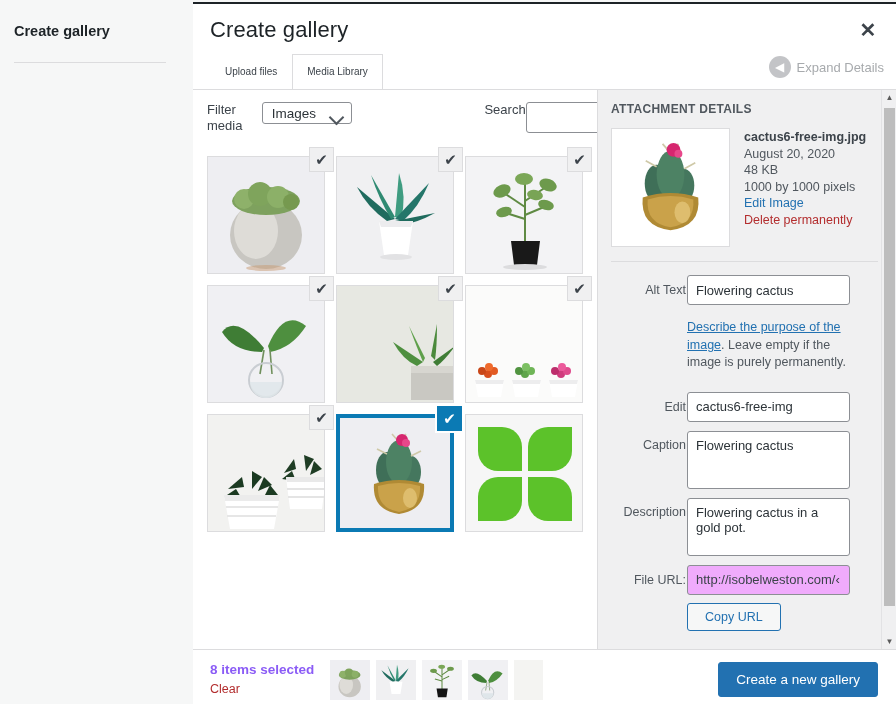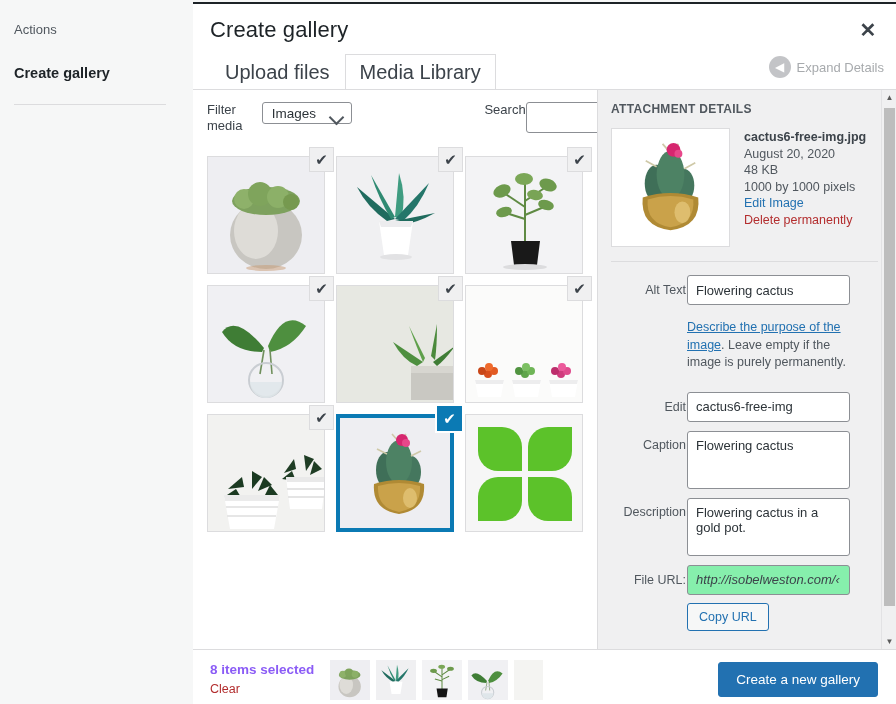--- a/index.html
+++ b/index.html
@@ -132,21 +132,21 @@
   
   .tabs {
     position: absolute;
     left: 17px;
     top: 51px;
     display: flex;
     align-items: flex-end;
     height: 35px;
   }
   .tab {
-    font-size: 20px;
+    font-size: 10px;
     color: #3c434a;
     padding: 8px 14px 9px 14px;
     line-height: 18px;
     cursor: pointer;
     border: 1px solid transparent;
     border-bottom: none;
     background: transparent;
     position: relative;
     box-sizing: border-box;
   }
@@ -389,23 +389,22 @@
     border: 1px solid #8c8f94;
     border-radius: 3px;
     box-sizing: border-box;
     padding: 0 8px;
     font-family: "Liberation Sans", sans-serif;
     font-size: 13px;
     color: #2c3338;
     background: #ffffff;
   }
   .txt-input.readonly {
-    background: #86efac;
+    background: #f0abfc;
     color: #3c434a;
-    font-style: italic;
   }
   .txt-area {
     width: 163px;
     border: 1px solid #8c8f94;
     border-radius: 3px;
     box-sizing: border-box;
     padding: 6px 8px;
     font-family: "Liberation Sans", sans-serif;
     font-size: 13px;
     color: #2c3338;
@@ -420,21 +419,21 @@
     line-height: 17.5px;
     margin: 5px 0 11px 0;
   }
   .help-text a {
     color: #2271b1;
     text-decoration: underline;
   }
   .copy-url-btn {
     margin-top: 8px;
     height: 28px;
-    padding: 0 11px;
+    padding: 0 17px;
     background: #f6f7f7;
     border: 1px solid #2271b1;
     border-radius: 3px;
     color: #2271b1;
     font-family: "Liberation Sans", sans-serif;
     font-size: 12.5px;
     cursor: pointer;
     line-height: 26px;
   }
 
@@ -537,21 +536,20 @@
   }
 </style>
 </head>
 <body>
 
 <div id="page-root">
 
   <div class="bg-page"></div>
 
   <div class="left-panel">
-    <div class="left-actions-label">Actions</div>
     <div class="left-create-gallery">Create gallery</div>
     <div class="left-divider"></div>
   </div>
 
   <div class="modal">
 
     <div class="modal-topbar">
       <div class="modal-title">Create gallery</div>
 
       <button class="close-btn">✕</button>

